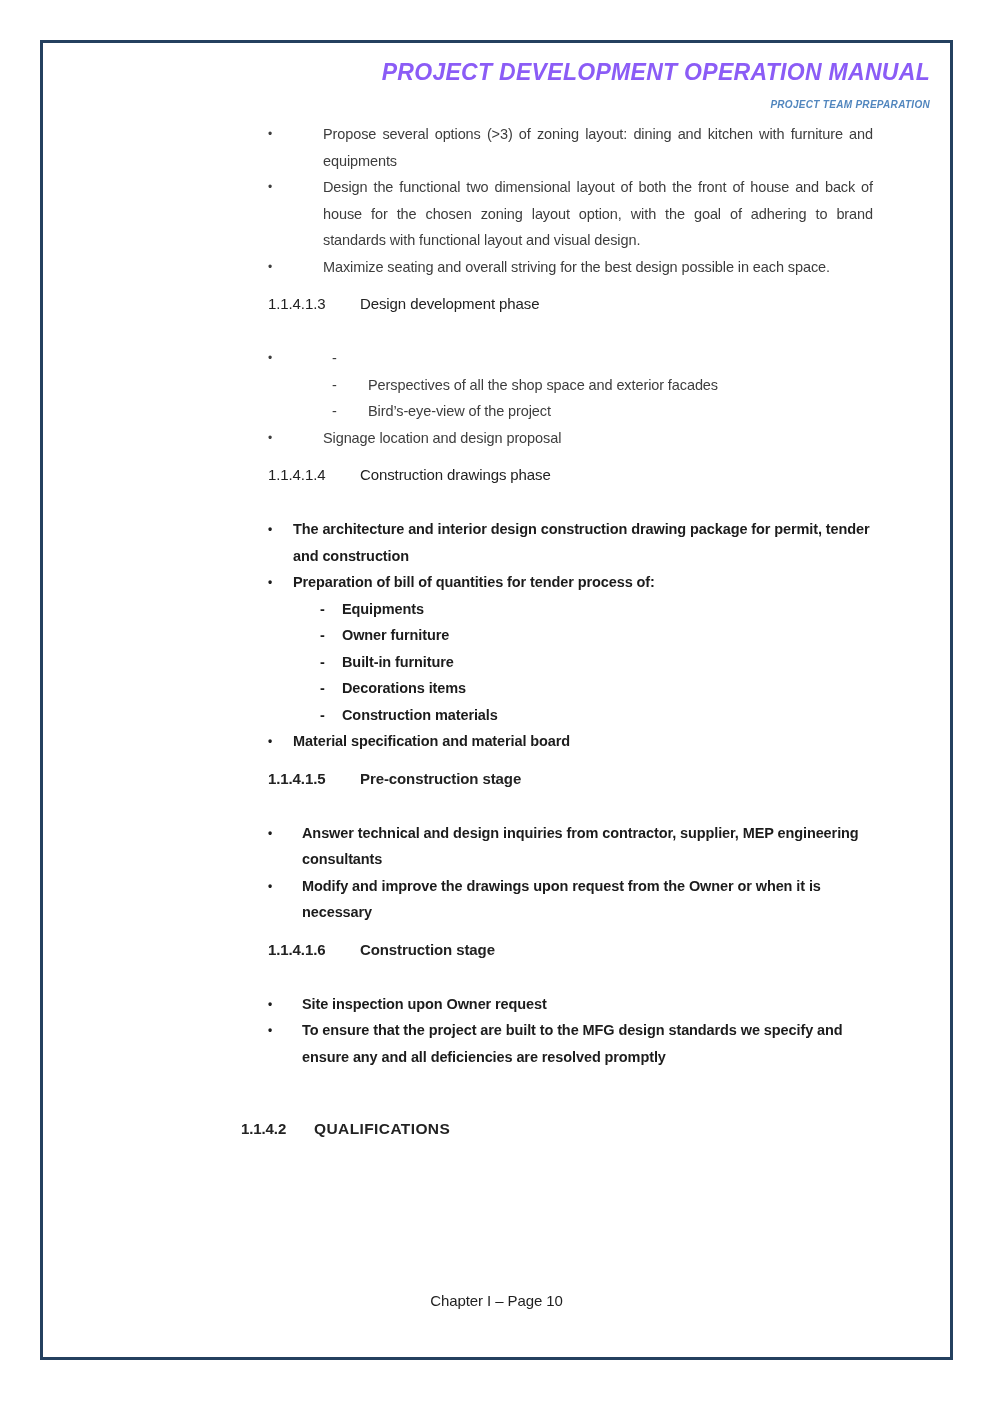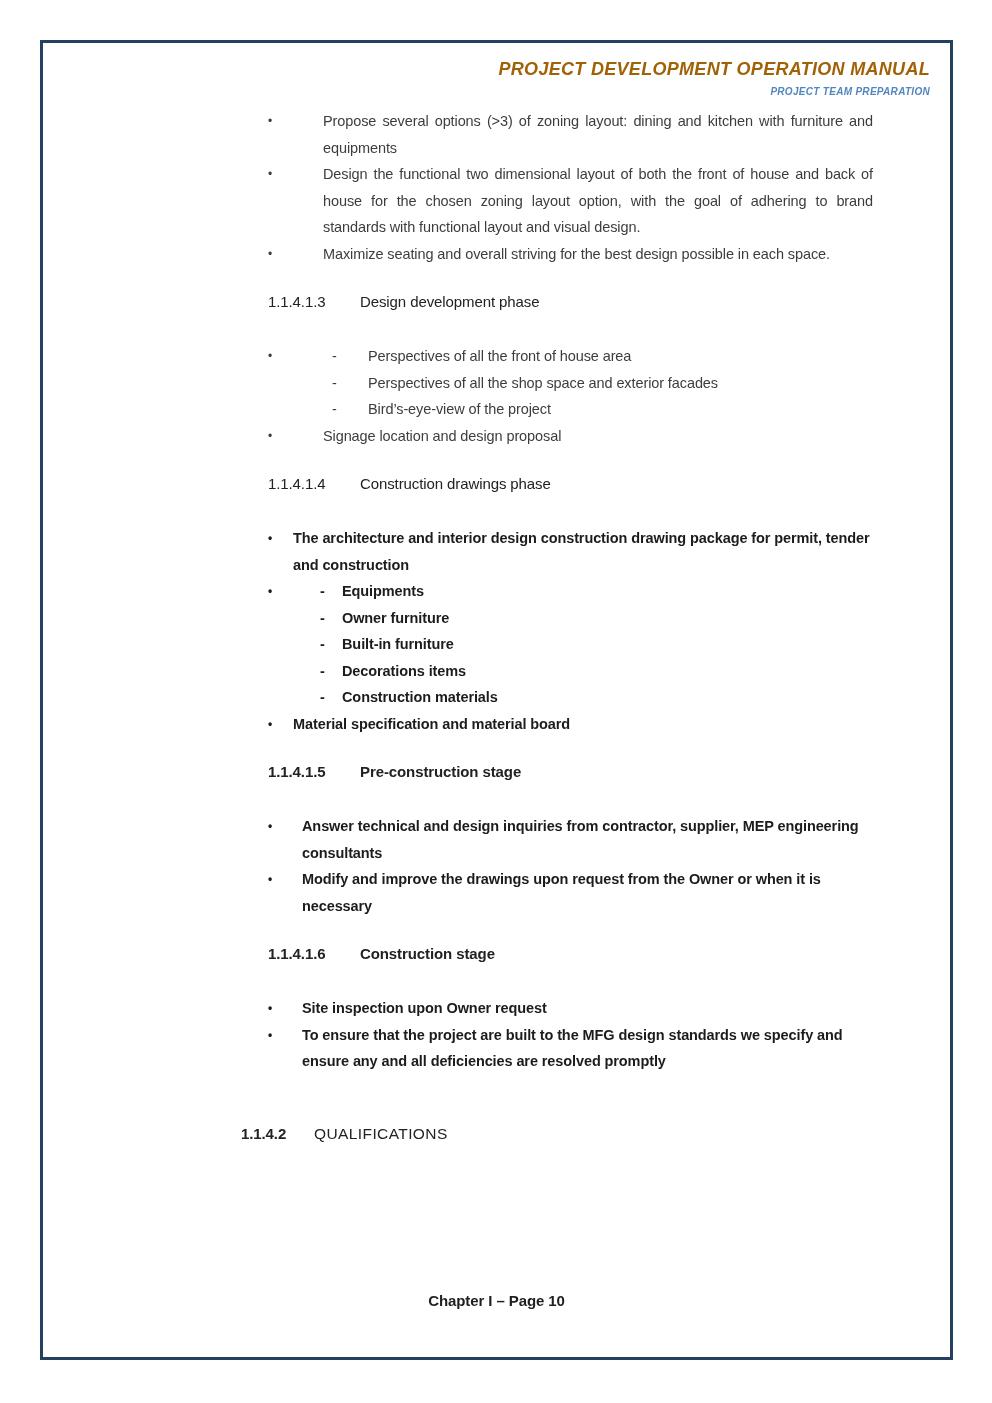--- a/index.html
+++ b/index.html
@@ -10,21 +10,21 @@
   }
   .frame {
     position:absolute; left:40px; top:40px; width:913px; height:1320px;
     box-sizing:border-box; border:3px solid #24405f; background:#ffffff;
   }
   .content {
     position:absolute; left:0; top:0; right:0; bottom:0;
     box-sizing:border-box; padding:16px 20px 0 225px;
   }
   .hdr { text-align:right; font-style:italic; font-weight:bold; }
-  .hdr-title { font-size:18px; color:#a16207; letter-spacing:.3px; margin:0 0 6px 0; }
+  .hdr-title { font-size:23px; color:#8b5cf6; letter-spacing:.3px; margin:0 0 13px 0; }
   .hdr-sub   { font-size:10px; color:#5186be; letter-spacing:.3px; margin:0 0 11px 0; }
 
   .doc { margin-right:57px; font-size:14.5px; line-height:26.5px; letter-spacing:-0.1px; color:#3d3d3d; }
 
   .list { margin-top:31px; }
   .doc > .list:first-child { margin-top:0; }
   .list.bold { font-weight:bold; color:#1c1c1c; }
   .list.justify .b-text { text-align:justify; text-align-last:left;margin-left:21px; }
 
   .row { display:flex; }
@@ -32,31 +32,31 @@
   .list.tight .b-marker { flex-basis:25px; }
   .b-body { flex:1; min-width:0; }
 
   .sub-list { margin-left:30px; }
   .list.tight .sub-list { margin-left:27px; }
   .s-marker { flex:0 0 15px; }
   .list.tight .s-marker { flex-basis:22px; }
 
   span.light { font-weight:700; }
 
-  .heading { margin-top:25px; line-height:20px; font-size:15px; color:#222222; }
+  .heading { margin-top:14px; line-height:20px; font-size:15px; color:#222222; }
   .heading .h-num { display:inline-block; width:92px; }
   .heading.boldh { font-weight:bold; }
 
   .h2q { margin-top:49px; margin-left:-27px; line-height:20px; font-size:15px; color:#222222; }
   .h2q .h2-num { display:inline-block; width:73px; font-weight:bold; }
-  .h2q .h2-title { font-size:15.5px; letter-spacing:.4px; font-weight:400; }
+  .h2q .h2-title { font-size:15.5px; letter-spacing:.4px; font-weight:700; }
 
   .footer {
     position:absolute; left:0; right:0; top:1249px; text-align:center;
-    font-size:15px; font-weight:bold; color:#1f1f1f; letter-spacing:-0.1px;
+    font-size:15px; font-weight:normal; color:#1f1f1f; letter-spacing:-0.1px;
   }
 </style>
 </head>
 <body>
 
 <div class="frame">
   <div class="content">
 
     <div class="hdr">
       <div class="hdr-title">PROJECT DEVELOPMENT OPERATION MANUAL</div>
@@ -85,21 +85,20 @@
           </div>
         </div>
         <div class="heading"><span class="h-num">1.1.4.1.3</span><span class="h-title">Design development phase</span></div>
         <div class="list justify">
           <div class="row">
             <span class="b-marker">•</span>
             <div class="b-body">
               <div class="sub-list">
                 <div class="row">
                   <span class="s-marker">-</span>
-                  <div class="b-text">Perspectives of all the front of house area</div>
                 </div>
                 <div class="row">
                   <span class="s-marker">-</span>
                   <div class="b-text">Perspectives of all the shop space and exterior facades</div>
                 </div>
                 <div class="row">
                   <span class="s-marker">-</span>
                   <div class="b-text">Bird’s-eye-view of the project</div>
                 </div>
               </div>
@@ -116,20 +115,21 @@
         <div class="list bold tight">
           <div class="row">
             <span class="b-marker">•</span>
             <div class="b-body">
               <div class="b-text"><span>The architecture and interior design construction drawing package for permit, tender and construction</span></div>
             </div>
           </div>
           <div class="row">
             <span class="b-marker">•</span>
             <div class="b-body">
+              <div class="b-text"><span>Preparation of bill of quantities for tender process of:</span></div>
               <div class="sub-list">
                 <div class="row">
                   <span class="s-marker">-</span>
                   <div class="b-text">Equipments</div>
                 </div>
                 <div class="row">
                   <span class="s-marker">-</span>
                   <div class="b-text">Owner furniture</div>
                 </div>
                 <div class="row">

